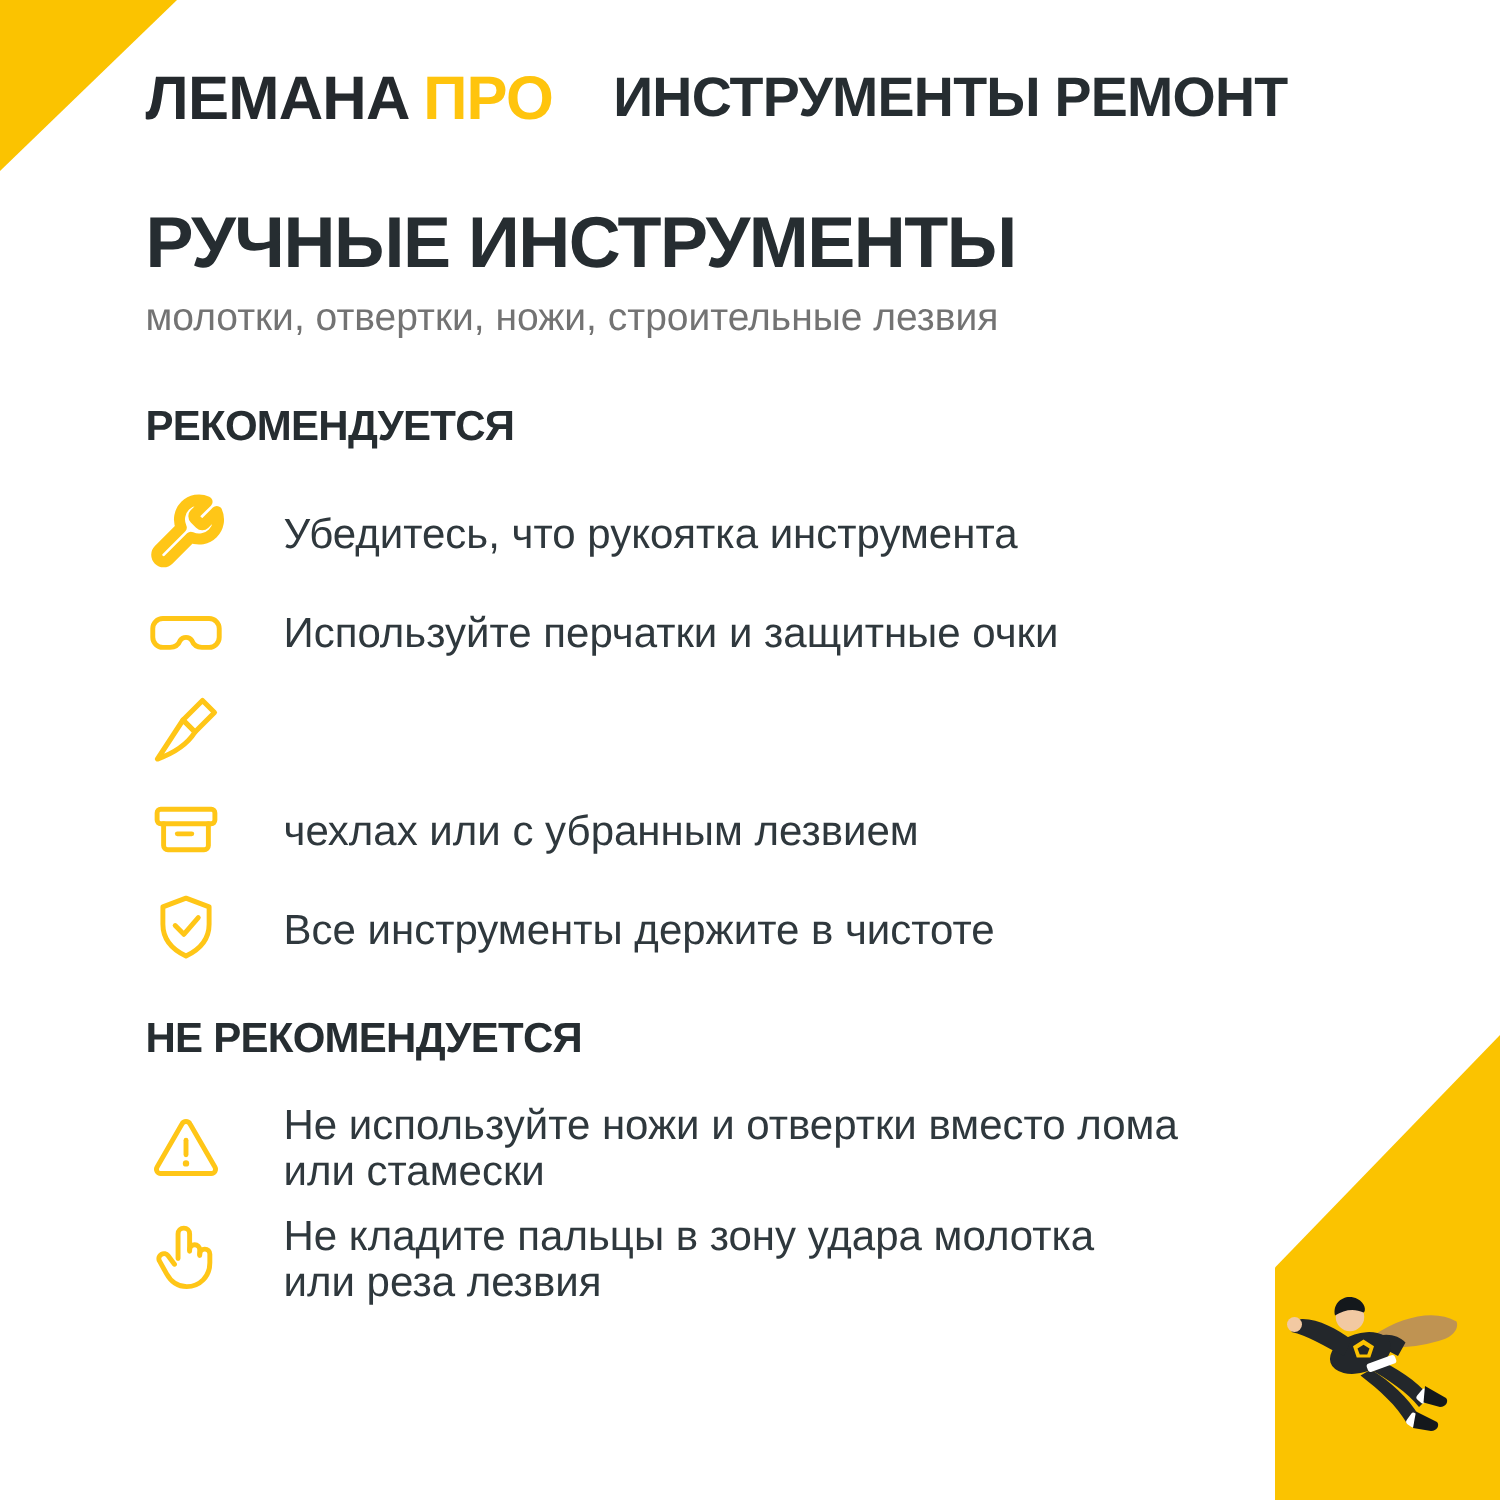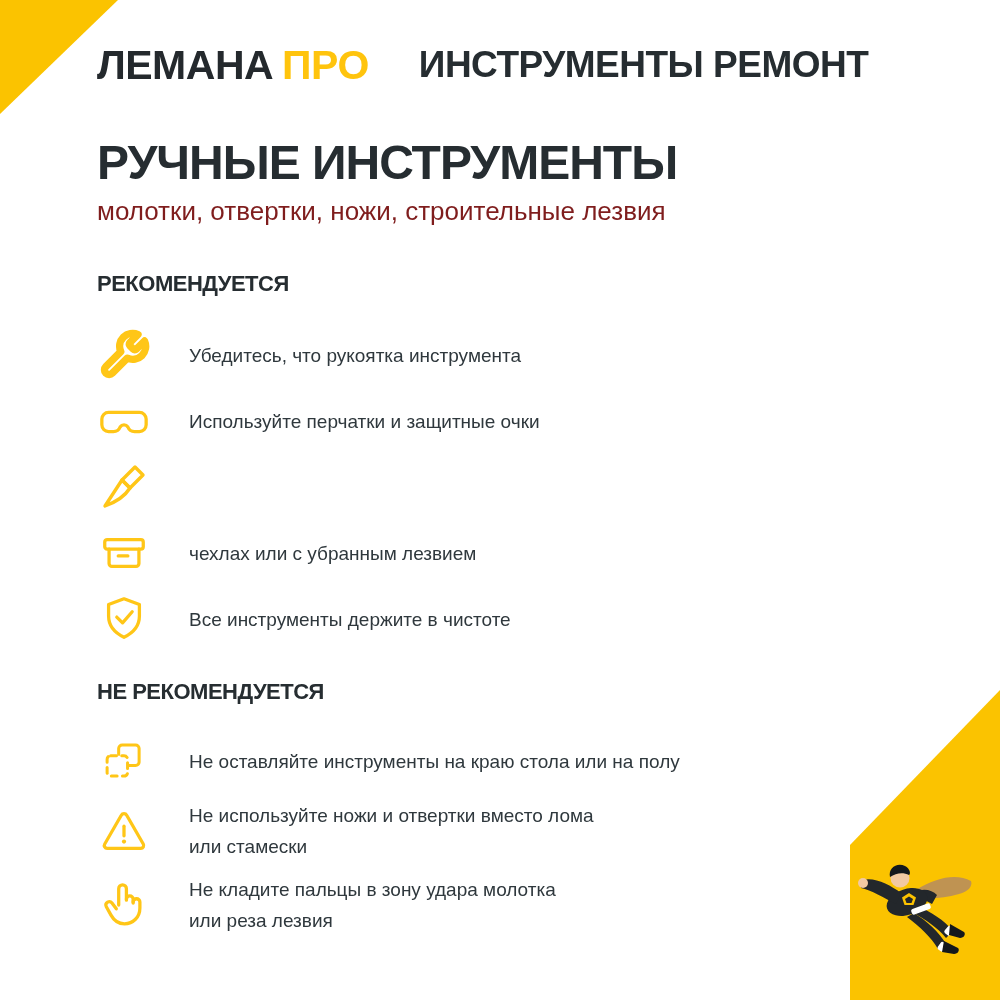--- a/index.html
+++ b/index.html
@@ -27,21 +27,21 @@
     position: absolute; left: 4px; top: 172px;
     width: 126px; height: 100px;
   }
   .content {
     position: relative;
     padding: 40px 60px 0 97px;
   }
   .topbar {
     display: flex;
     align-items: center;
-    gap: 50px;
+    gap: 40px;
     white-space: nowrap;
   }
   .logo {
     font-weight: 900;
     font-size: 41px;
     letter-spacing: -0.5px;
     line-height: 50px;
   }
   .logo .logo-main { color: #24292d; }
   .logo .logo-pro  { color: #ffc40d; margin-left: 9px; }
@@ -57,27 +57,27 @@
     font-size: 48px;
     font-weight: 900;
     letter-spacing: -1px;
     color: #262d31;
     line-height: 50px;
     white-space: nowrap;
   }
   .subtitle {
     margin-top: 8px;
     font-size: 26px;
-    color: #7f1d1d;
+    color: #737373;
     line-height: 30px;
     white-space: nowrap;
   }
   h2.section-heading {
     margin: 42px 0 0 0;
-    font-size: 22px;
+    font-size: 28px;
     font-weight: 900;
     letter-spacing: -0.5px;
     color: #262d31;
     line-height: 32px;
     white-space: nowrap;
   }
   h2.section-heading.second { margin-top: 30px; }
   .items { margin-top: 28px; }
   .items.second { margin-top: 26px; }
   .item {
@@ -87,21 +87,21 @@
     min-height: 54px;
     margin-bottom: 12px;
   }
   .item-icon {
     flex: 0 0 54px;
     width: 54px; height: 54px;
     display: flex; align-items: center; justify-content: center;
   }
   .item-icon svg { display: block; }
   .item-text {
-    font-size: 19px;
+    font-size: 28px;
     line-height: 31px;
     color: #2f383d;
   }
   .item-line { white-space: nowrap; }
   .ic { stroke: #ffc617; stroke-width: 3.4; fill: none; stroke-linecap: round; stroke-linejoin: round; }
   .ic-fill { fill: #ffc617; stroke: none; }
 </style>
 </head>
 <body>
 
@@ -208,31 +208,20 @@
         <div class="item-line">Все инструменты держите в чистоте</div>
       </div>
     </div>
 
   </div>
 
   <h2 class="section-heading second">НЕ РЕКОМЕНДУЕТСЯ</h2>
 
   <div class="items second">
 
-    <div class="item">
-      <div class="item-icon">
-        <svg width="48" height="48" viewBox="0 0 54 54">
-          <rect class="ic" x="21" y="9" width="23" height="23" rx="4"></rect>
-          <rect x="8" y="21" width="23" height="23" rx="4" fill="#ffffff" stroke="#ffc617" stroke-width="3.4" stroke-linecap="round" stroke-dasharray="6.5 6"></rect>
-        </svg>
-      </div>
-      <div class="item-text">
-        <div class="item-line">Не оставляйте инструменты на краю стола или на полу</div>
-      </div>
-    </div>
 
     <div class="item">
       <div class="item-icon">
         <svg width="52" height="52" viewBox="0 0 54 54">
           <path class="ic" d="M27 9 C28.2 9 29.2 9.6 29.8 10.7 L47 40.5 C48.2 42.5 46.8 45 44.5 45 H9.5 C7.2 45 5.8 42.5 7 40.5 L24.2 10.7 C24.8 9.6 25.8 9 27 9 Z"></path>
           <path class="ic" d="M27 22 V32"></path>
           <circle class="ic-fill" cx="27" cy="38" r="2.2"></circle>
         </svg>
       </div>
       <div class="item-text">

